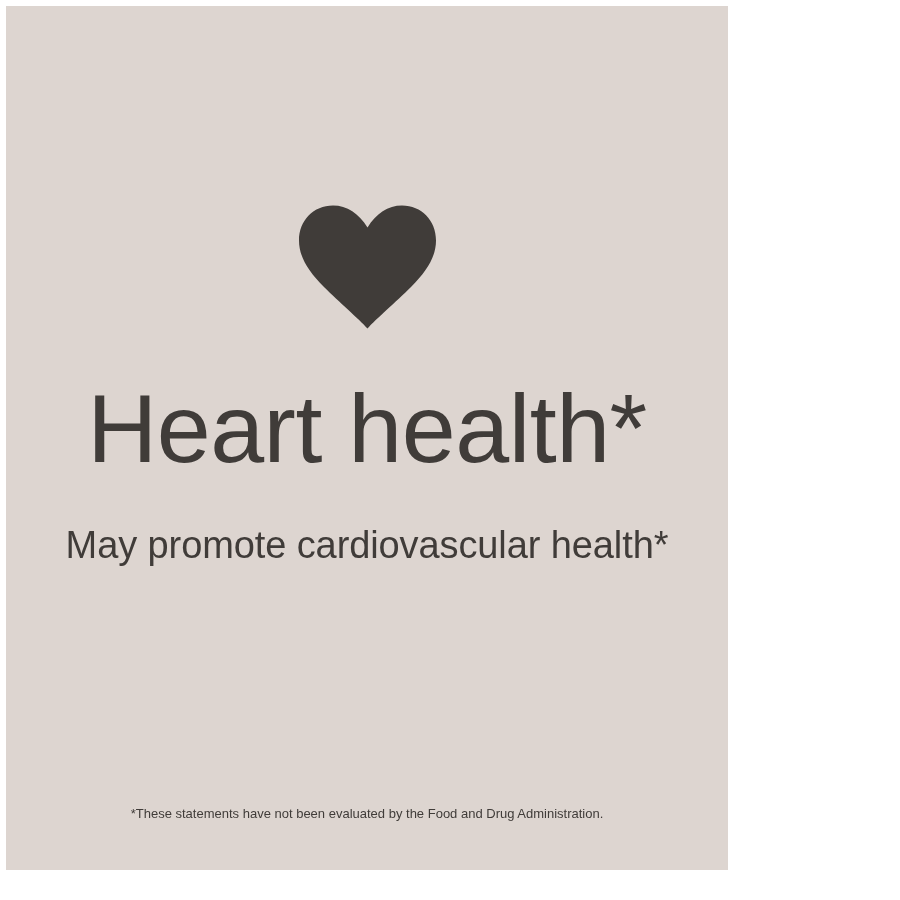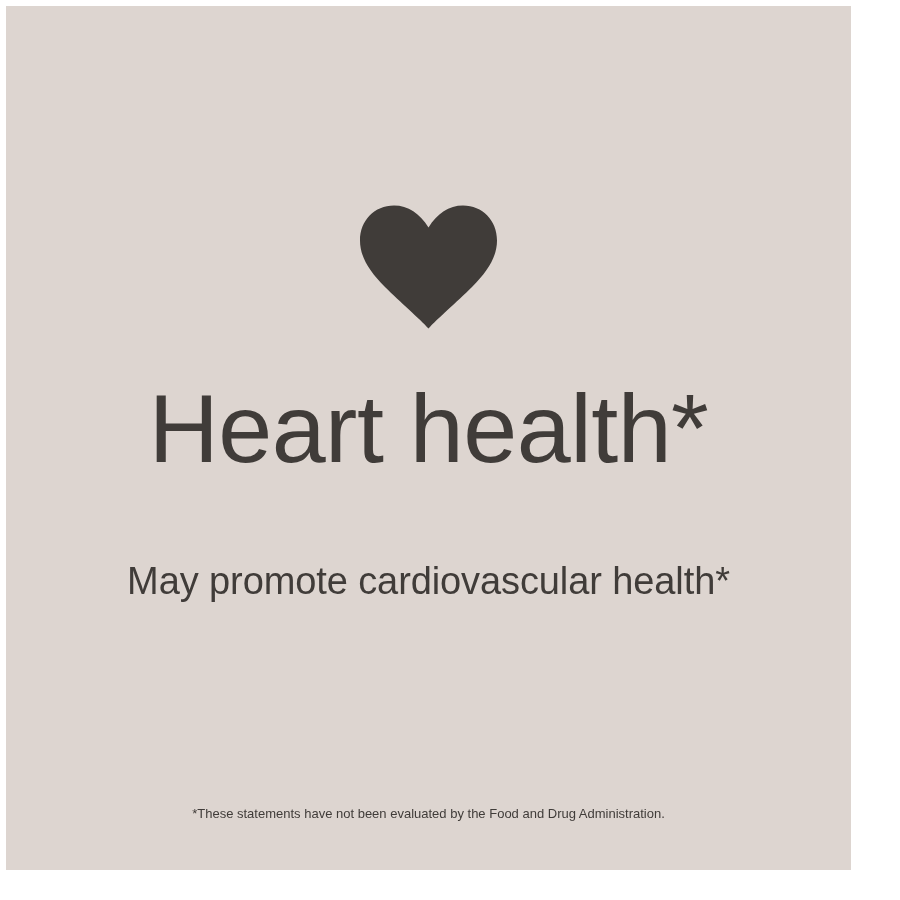--- a/index.html
+++ b/index.html
@@ -24,21 +24,21 @@
     height: 900px;
     background: #ffffff;
     box-sizing: border-box;
   }
 
   
   .panel {
     position: absolute;
     left: 6px;
     top: 6px;
-    width: 845px;
+    width: 722px;
     height: 864px;
     background: #ddd5d0;
     box-sizing: border-box;
     display: block;
   }
 
   
   .heart-wrap {
     position: absolute;
     left: 0;
@@ -76,21 +76,20 @@
     left: 0;
     right: 0;
     top: 518px;
     text-align: center;
     font-size: 38px;
     font-weight: 300;
     line-height: 1.15;
     letter-spacing: -0.1px;
     color: #403c39;
     white-space: nowrap;
-    margin-top: 36px;
   }
 
   
   .disclaimer {
     position: absolute;
     left: 0;
     right: 0;
     top: 795px;
     text-align: center;
     font-size: 13px;

